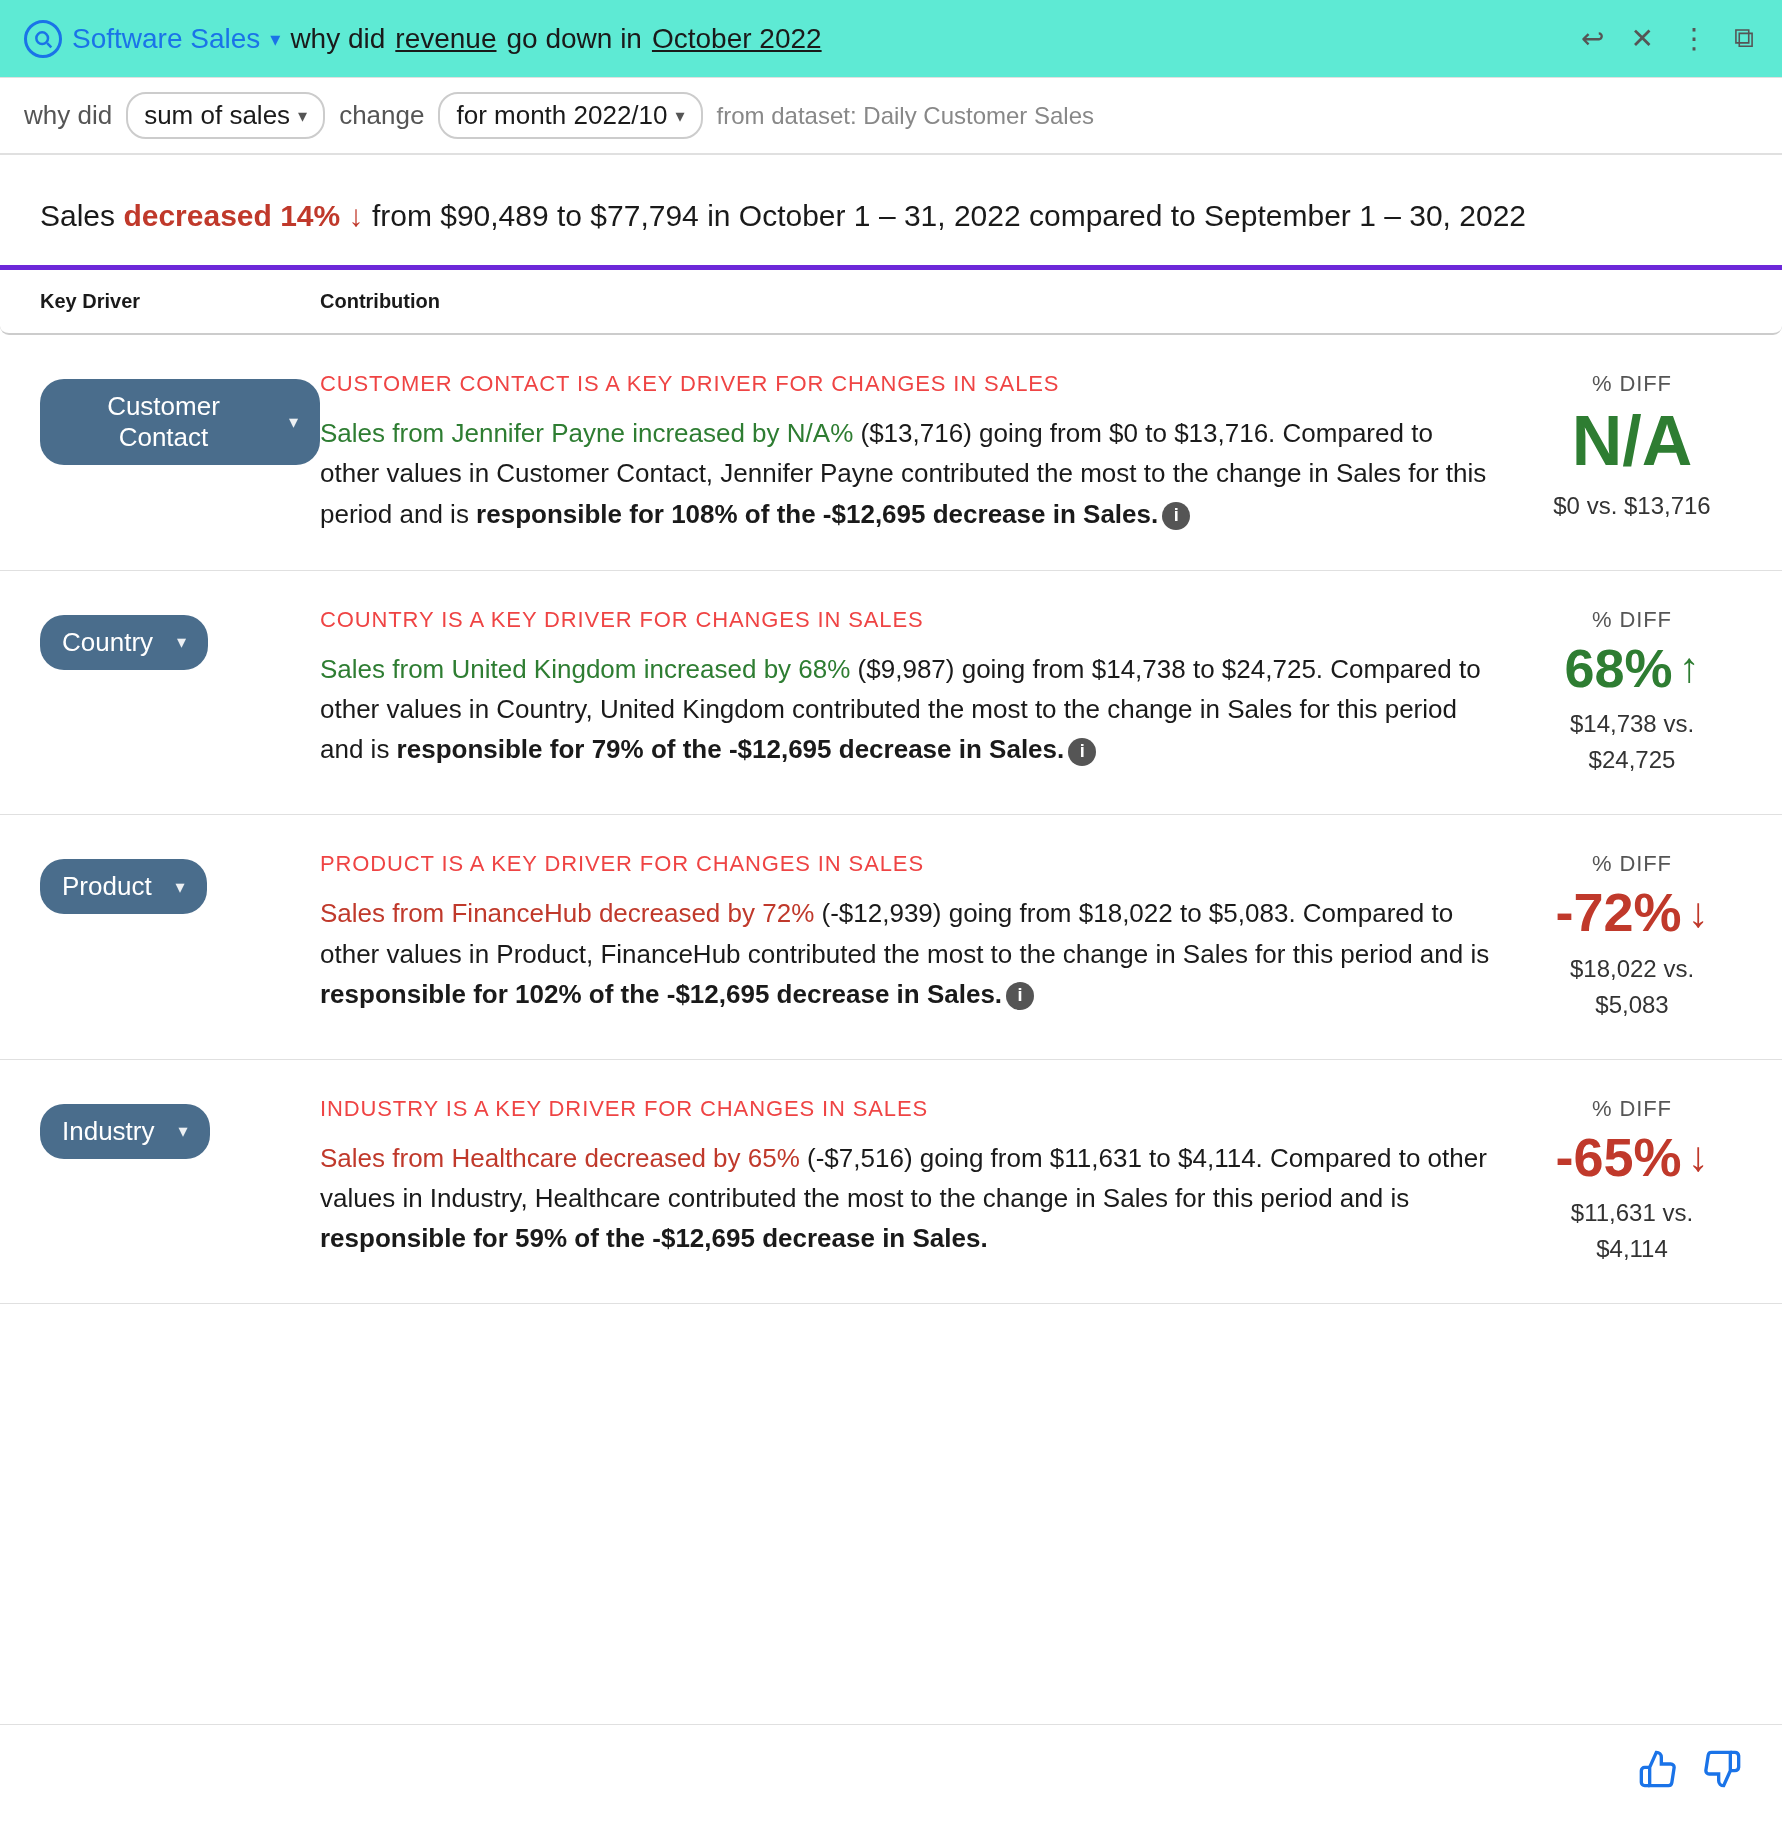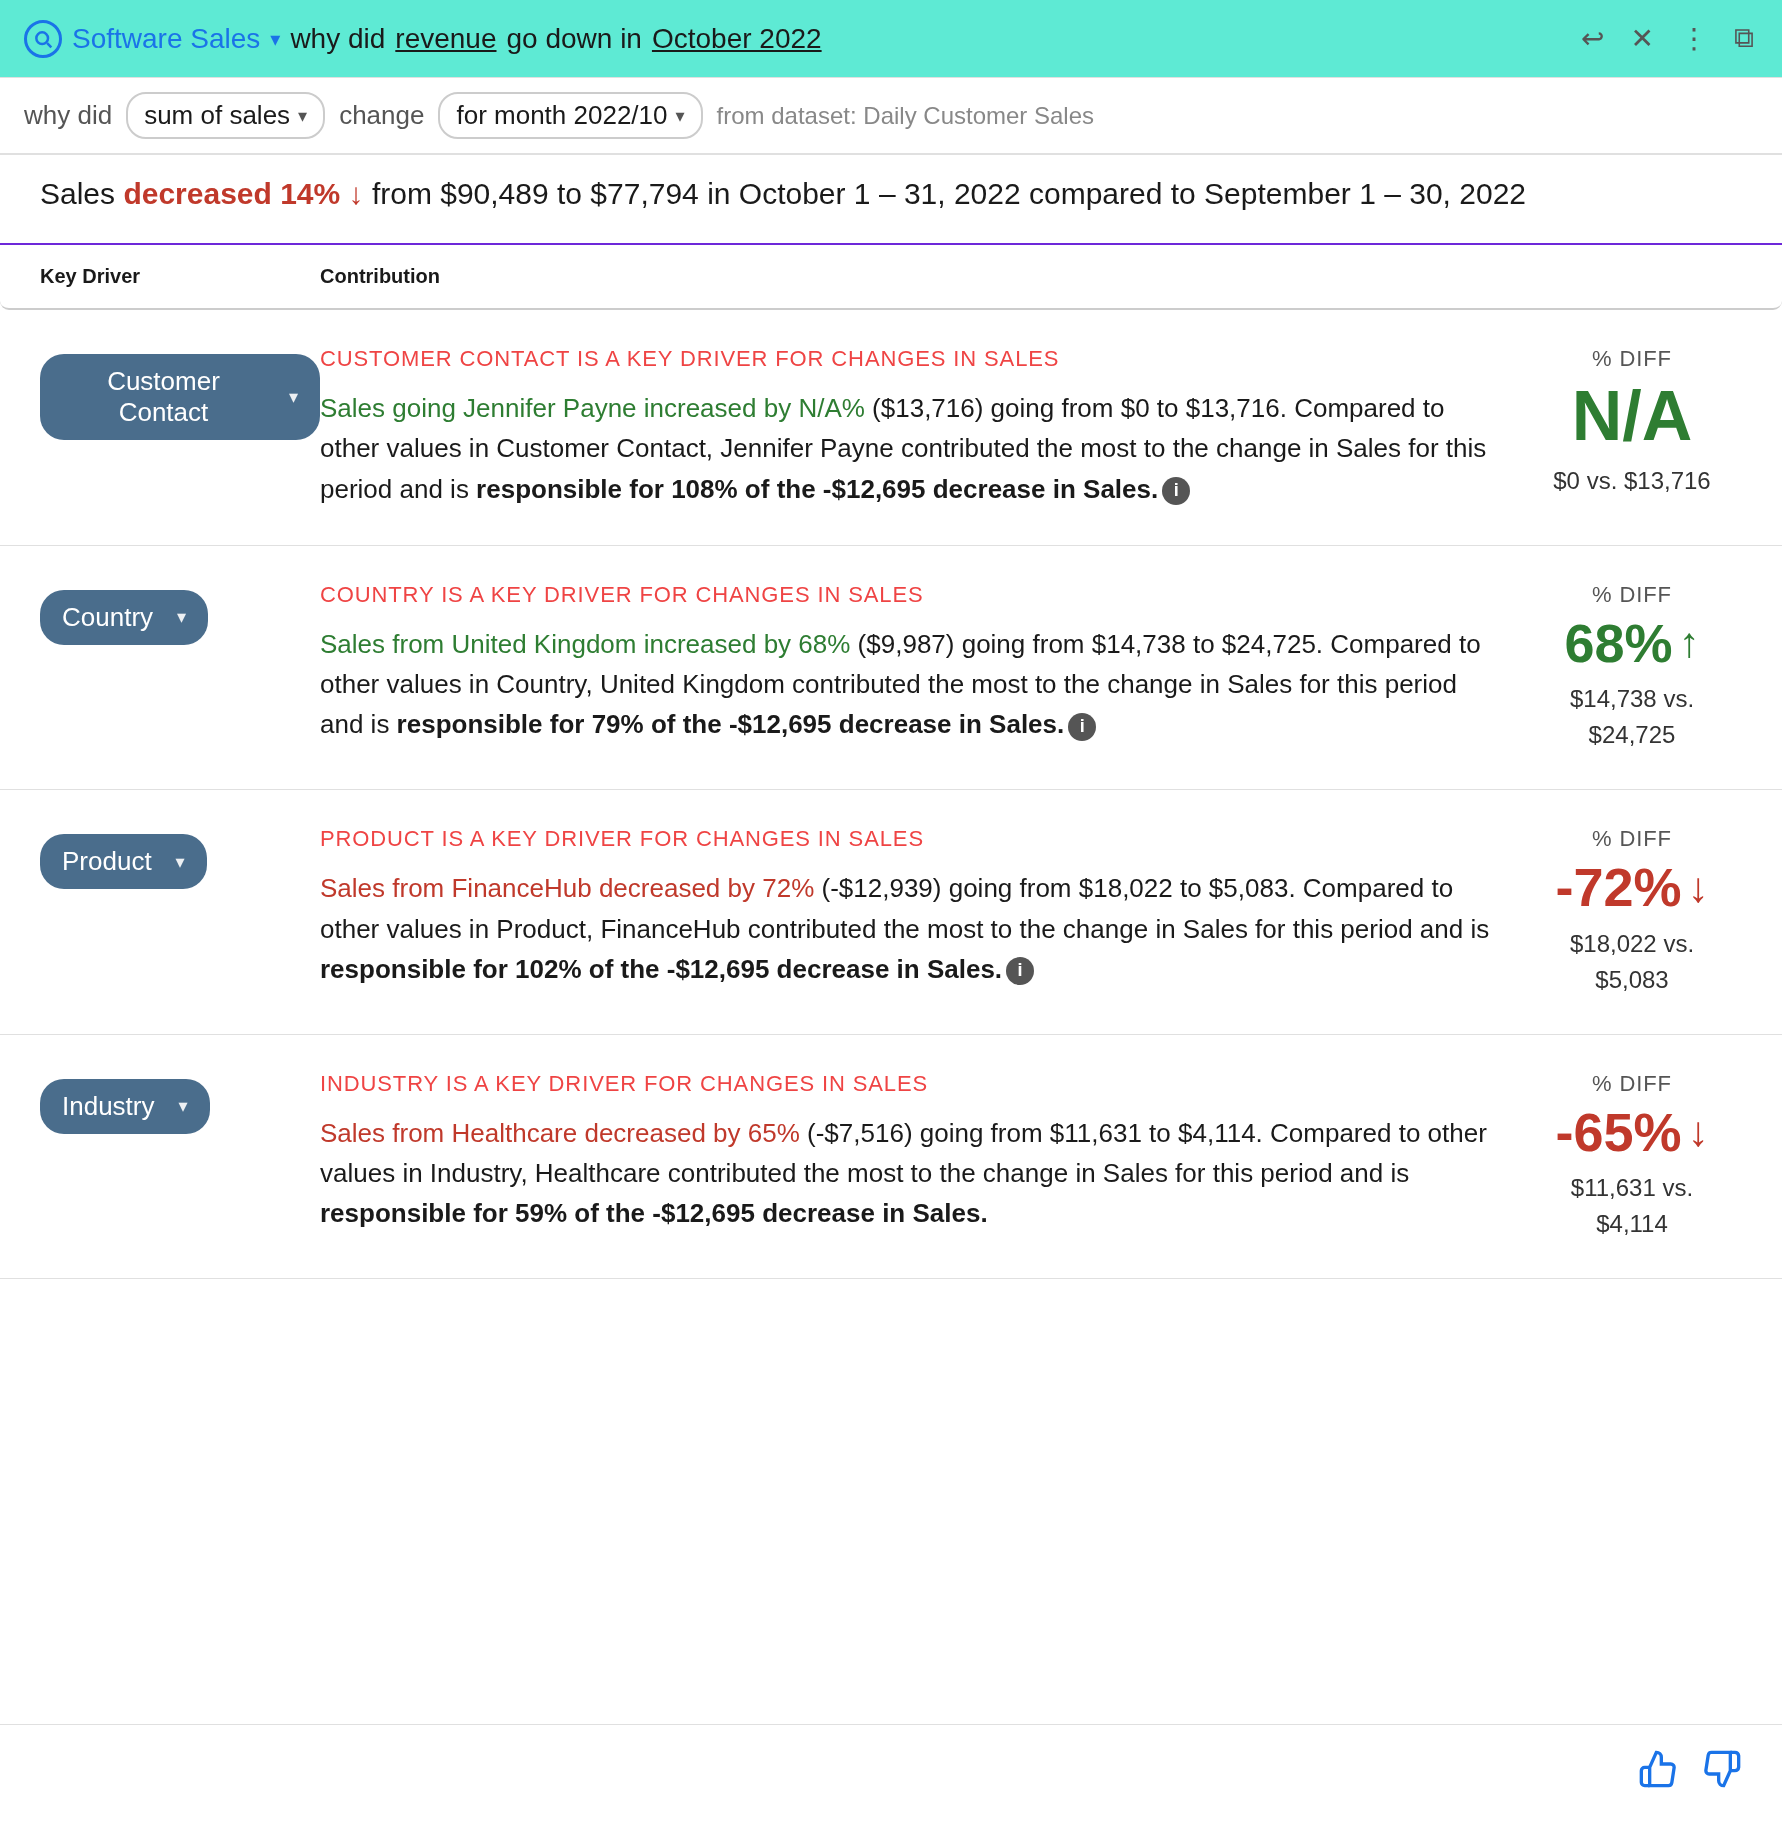--- a/index.html
+++ b/index.html
@@ -85,22 +85,22 @@
       font-size: 26px;
       color: #1a1a1a;
       gap: 8px;
       cursor: pointer;
     }
     .pill-arrow { font-size: 18px; color: #555; }
     .dataset-text { color: #888; font-size: 24px; }
 
     
     .summary-box {
-      padding: 18px 40px 28px 40px;
-      border-bottom: 2px solid #6d28d9;
+      padding: 40px 40px 28px 40px;
+      border-bottom: 5px solid #6d28d9;
       font-size: 30px;
       color: #1a1a1a;
       line-height: 1.4;
     }
     .summary-box .decrease {
       color: #c0392b;
       font-weight: 600;
     }
 
     
@@ -280,21 +280,21 @@
         <div class="driver-row">
       <div class="driver-btn">
         <button class="driver-pill">
           <span>Customer Contact</span>
           <span class="driver-pill-arrow">▾</span>
         </button>
       </div>
       <div class="contribution-col">
         <div class="contribution-title">CUSTOMER CONTACT IS A KEY DRIVER FOR CHANGES IN SALES</div>
         <div class="contribution-body">
-          <span style="color:#2e7d32; font-weight:500;">Sales going Jennifer Payne increased by N/A%</span> ($13,716) going from $0 to $13,716. Compared to other values in Customer Contact, Jennifer Payne contributed the most to the change in Sales for this period and is <span class="bold">responsible for 108% of the -$12,695 decrease in Sales.</span><span class="info-icon">i</span>
+          <span style="color:#2e7d32; font-weight:500;">Sales from Jennifer Payne increased by N/A%</span> ($13,716) going from $0 to $13,716. Compared to other values in Customer Contact, Jennifer Payne contributed the most to the change in Sales for this period and is <span class="bold">responsible for 108% of the -$12,695 decrease in Sales.</span><span class="info-icon">i</span>
         </div>
       </div>
       <div class="diff-col">
         <div class="diff-label">% DIFF</div>
         <div style="color:#2e7d32; font-size:70px; font-weight:700; line-height:1.1; display:inline-flex; align-items:center; gap:6px;">
           <span>N/A</span>
         </div>
         <div class="diff-sub">$0 vs. $13,716</div>
       </div>
     </div>

